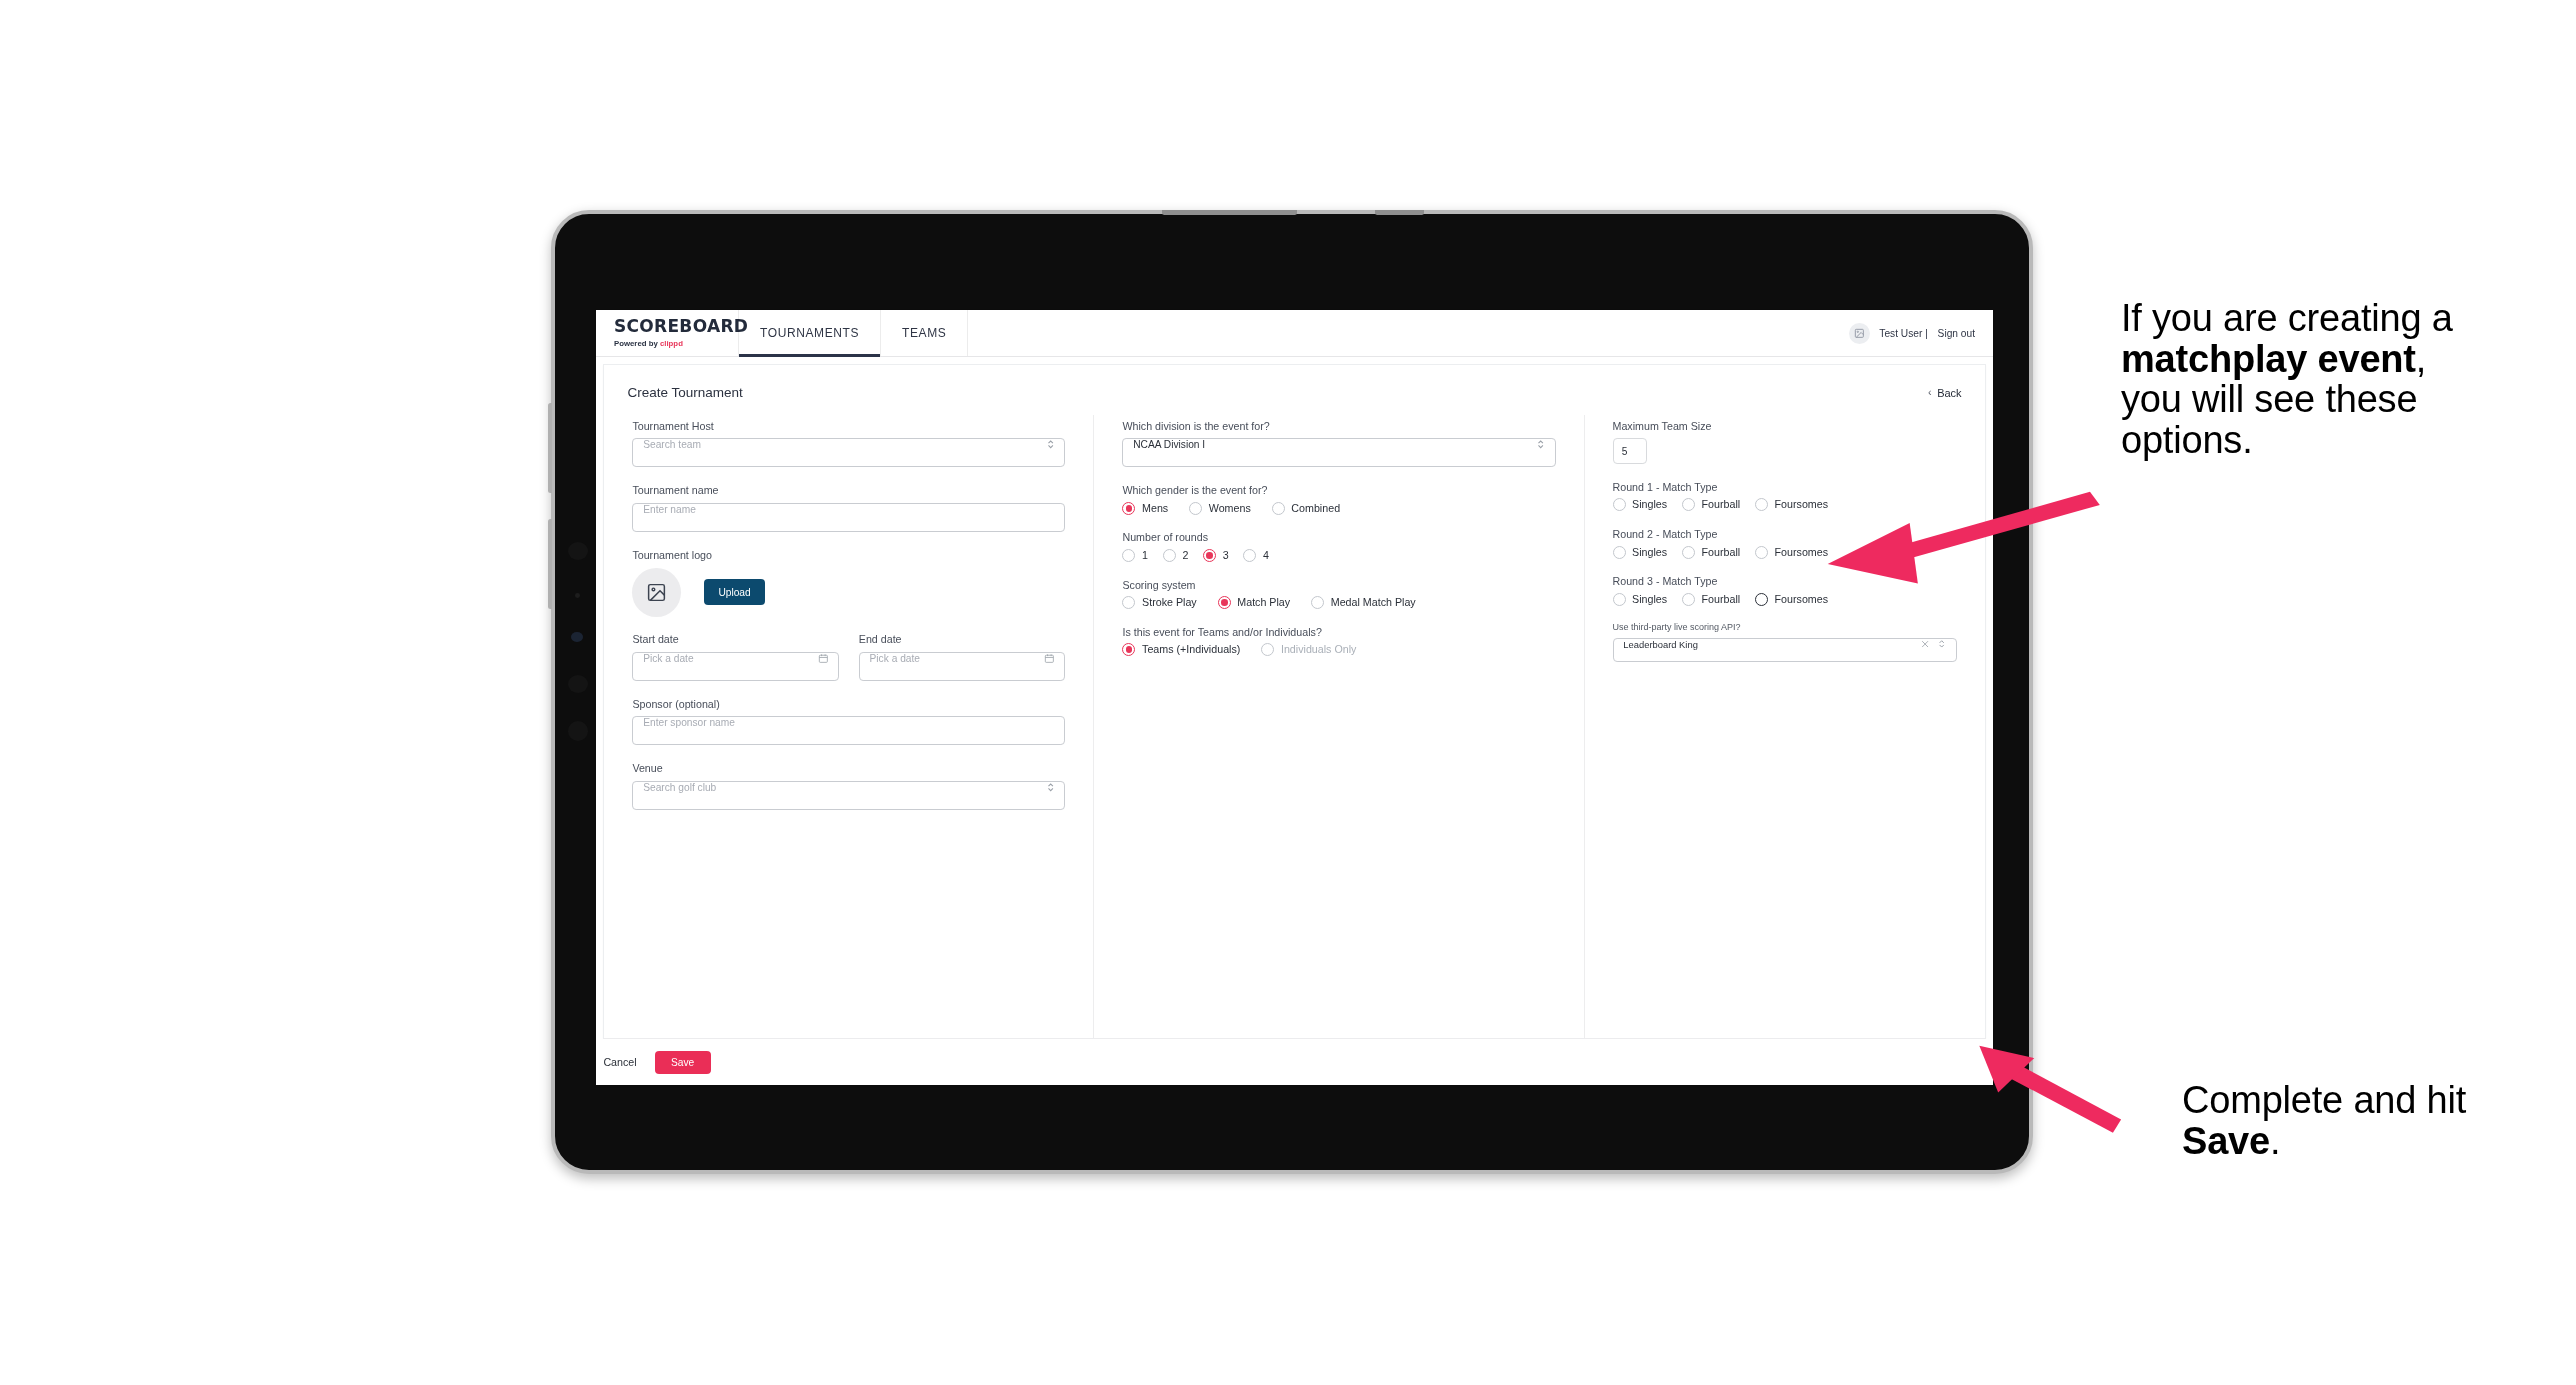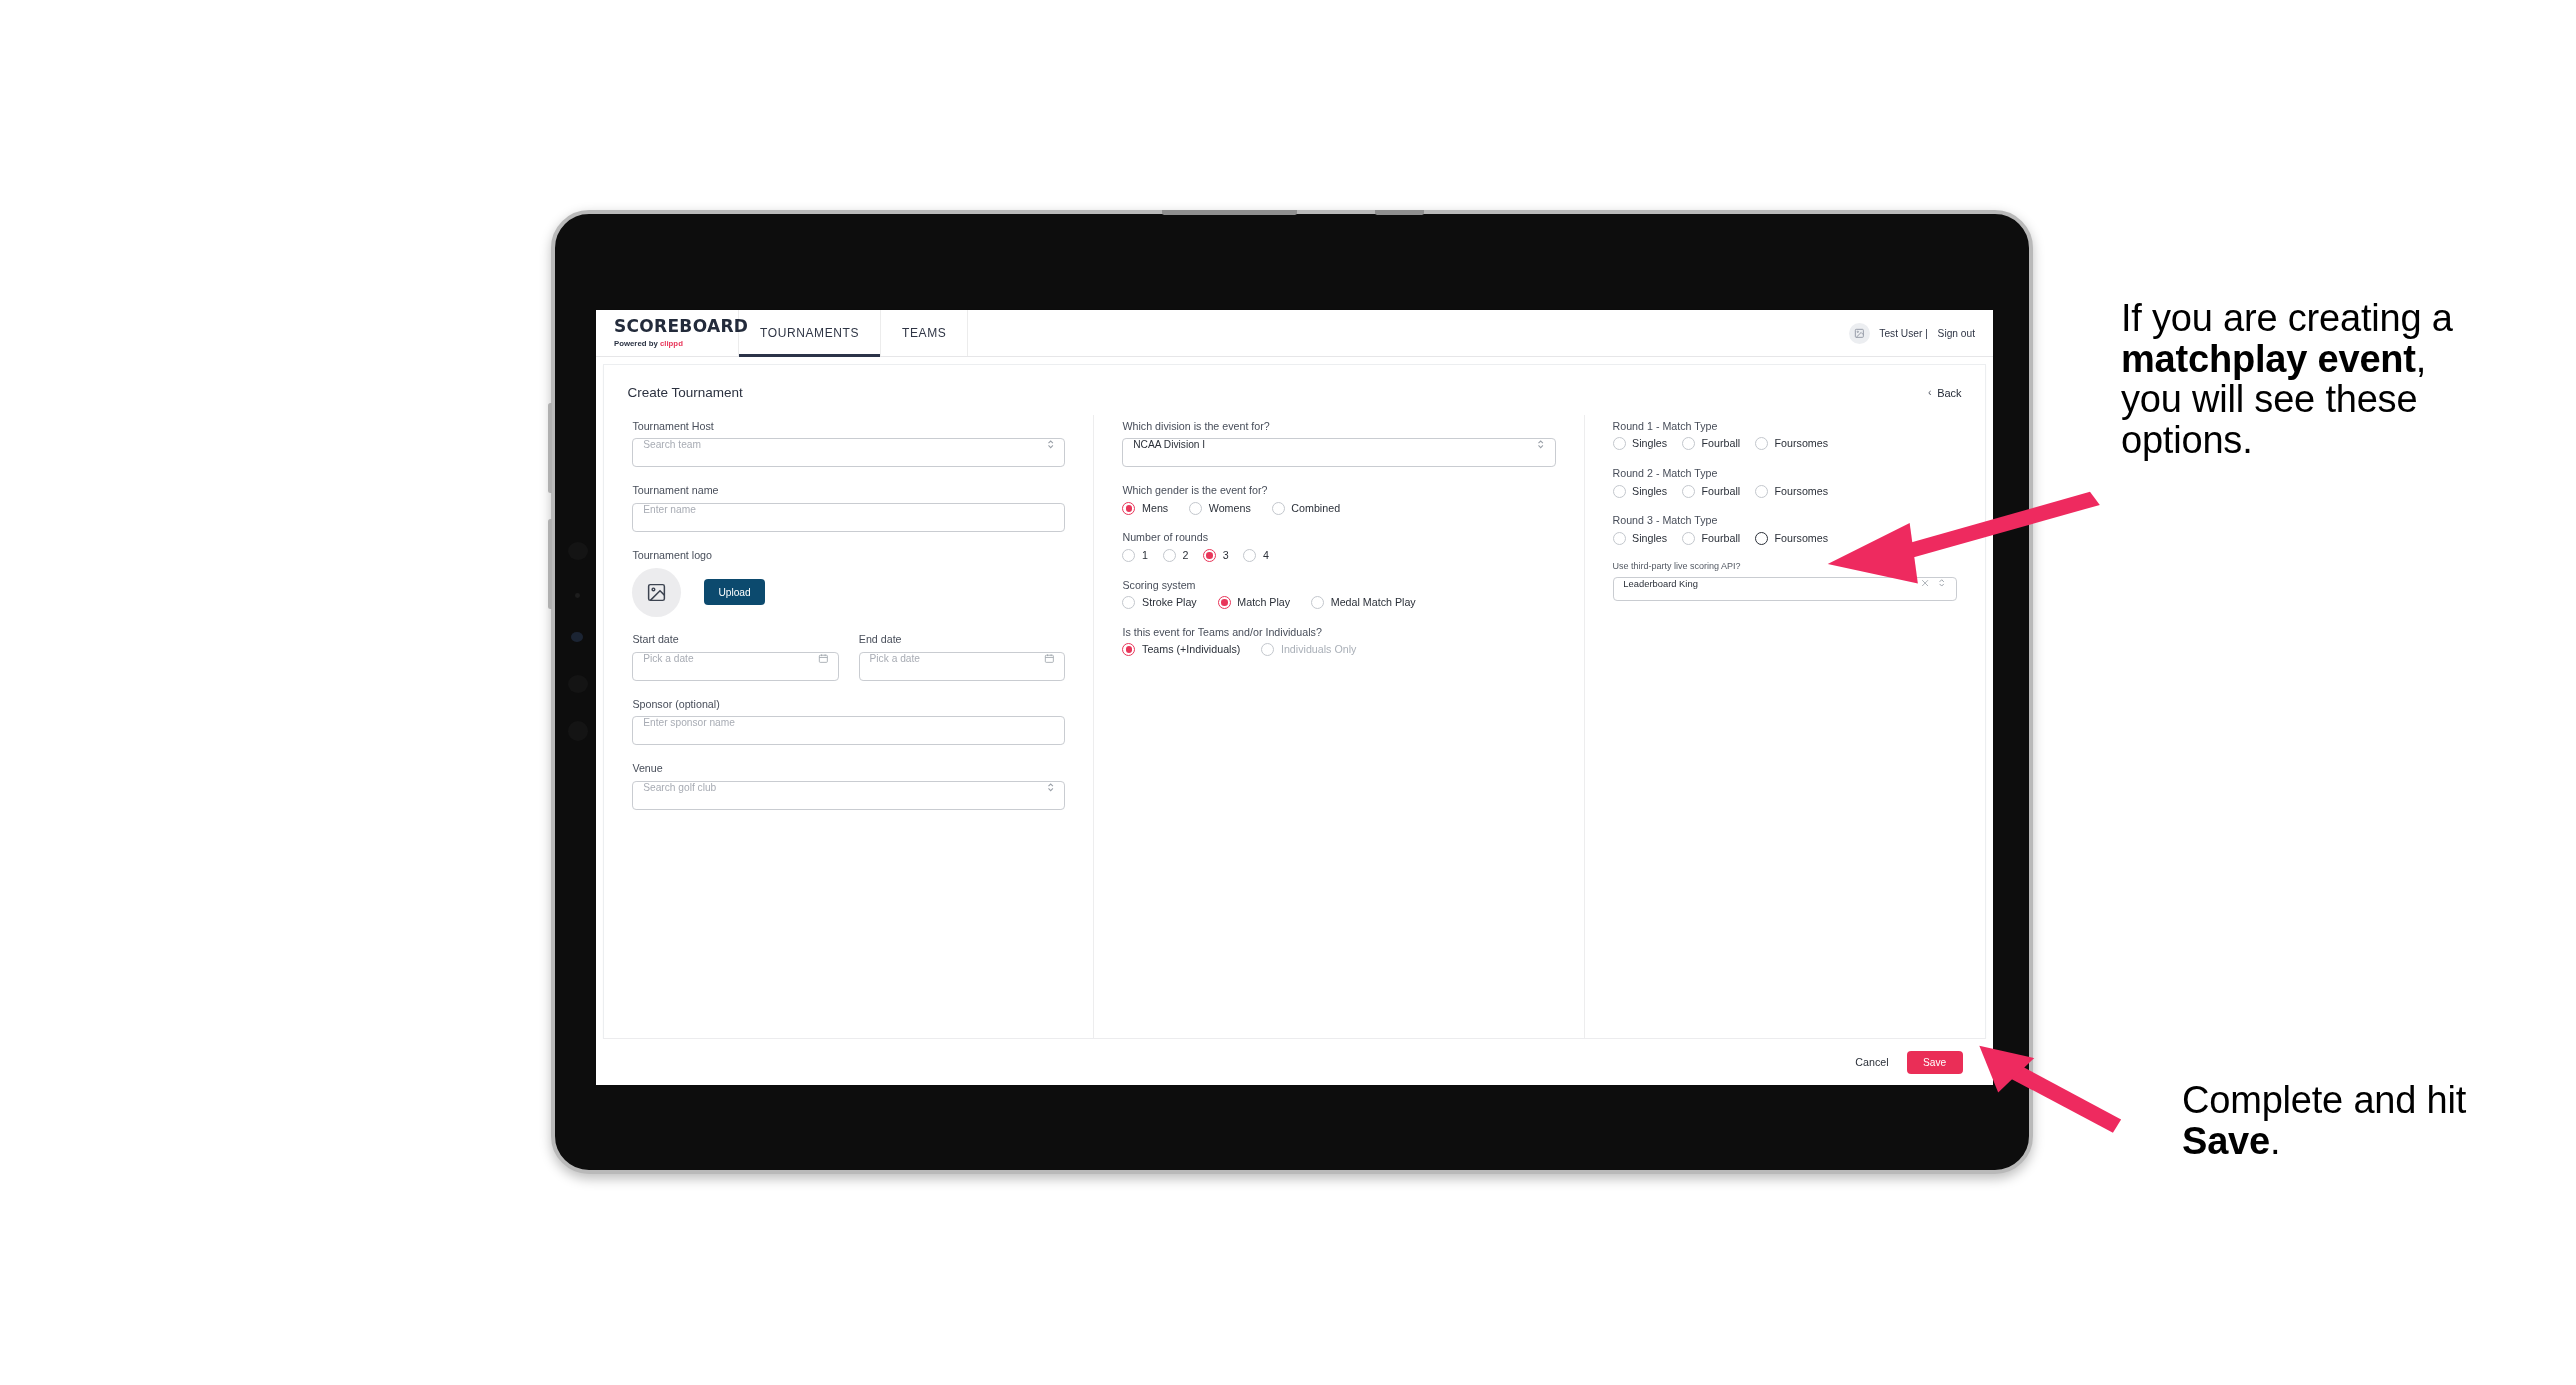--- a/index.html
+++ b/index.html
@@ -140,21 +140,21 @@
   .num-input { width:34px; height:25.4px; border:0.8px solid #d8dadd; border-radius:4.1px;
                display:flex; align-items:center; padding-left:8.2px; font-size:10.2px; color:#2b3039; }
 
   .small-label { font-size:9px; color:#535963; margin-bottom:5.7px; display:block; }
   .api-input { height:24.6px; font-size:9.4px; }
 
   
   .footer {
     margin: 0 7.4px; height: 47px; background:#fff;
     border-top:0.8px solid #ececee;
-    display:flex; align-items:center; justify-content:flex-end; gap:18px;
+    display:flex; align-items:center; justify-content:flex-start; gap:18px;
     padding-right:23px;
   }
   .btn-cancel { font-size:10.7px; color:#2b3039; cursor:pointer; }
   .btn-save {
     background:#ea2e57; color:#fff; font-size:10.2px;
     padding:5.7px 16.4px; border-radius:4.1px; cursor:pointer;
   }
 
   
   .annot {
@@ -379,20 +379,24 @@
               </div>
               <div class="radio-item">
                 <span class="radio"></span>
                 <span class="radio-label muted">Individuals Only</span>
               </div>
             </div>
           </div>
 
           <div class="col col-3">
 
+            <div class="field">
+              <span class="label">Maximum Team Size</span>
+              <div class="num-input">5</div>
+            </div>
 
             <span class="label tight">Round 1 - Match Type</span>
             <div class="radio-row compact">
               <div class="radio-item">
                 <span class="radio"></span>
                 <span class="radio-label">Singles</span>
               </div>
               <div class="radio-item">
                 <span class="radio"></span>
                 <span class="radio-label">Fourball</span>

